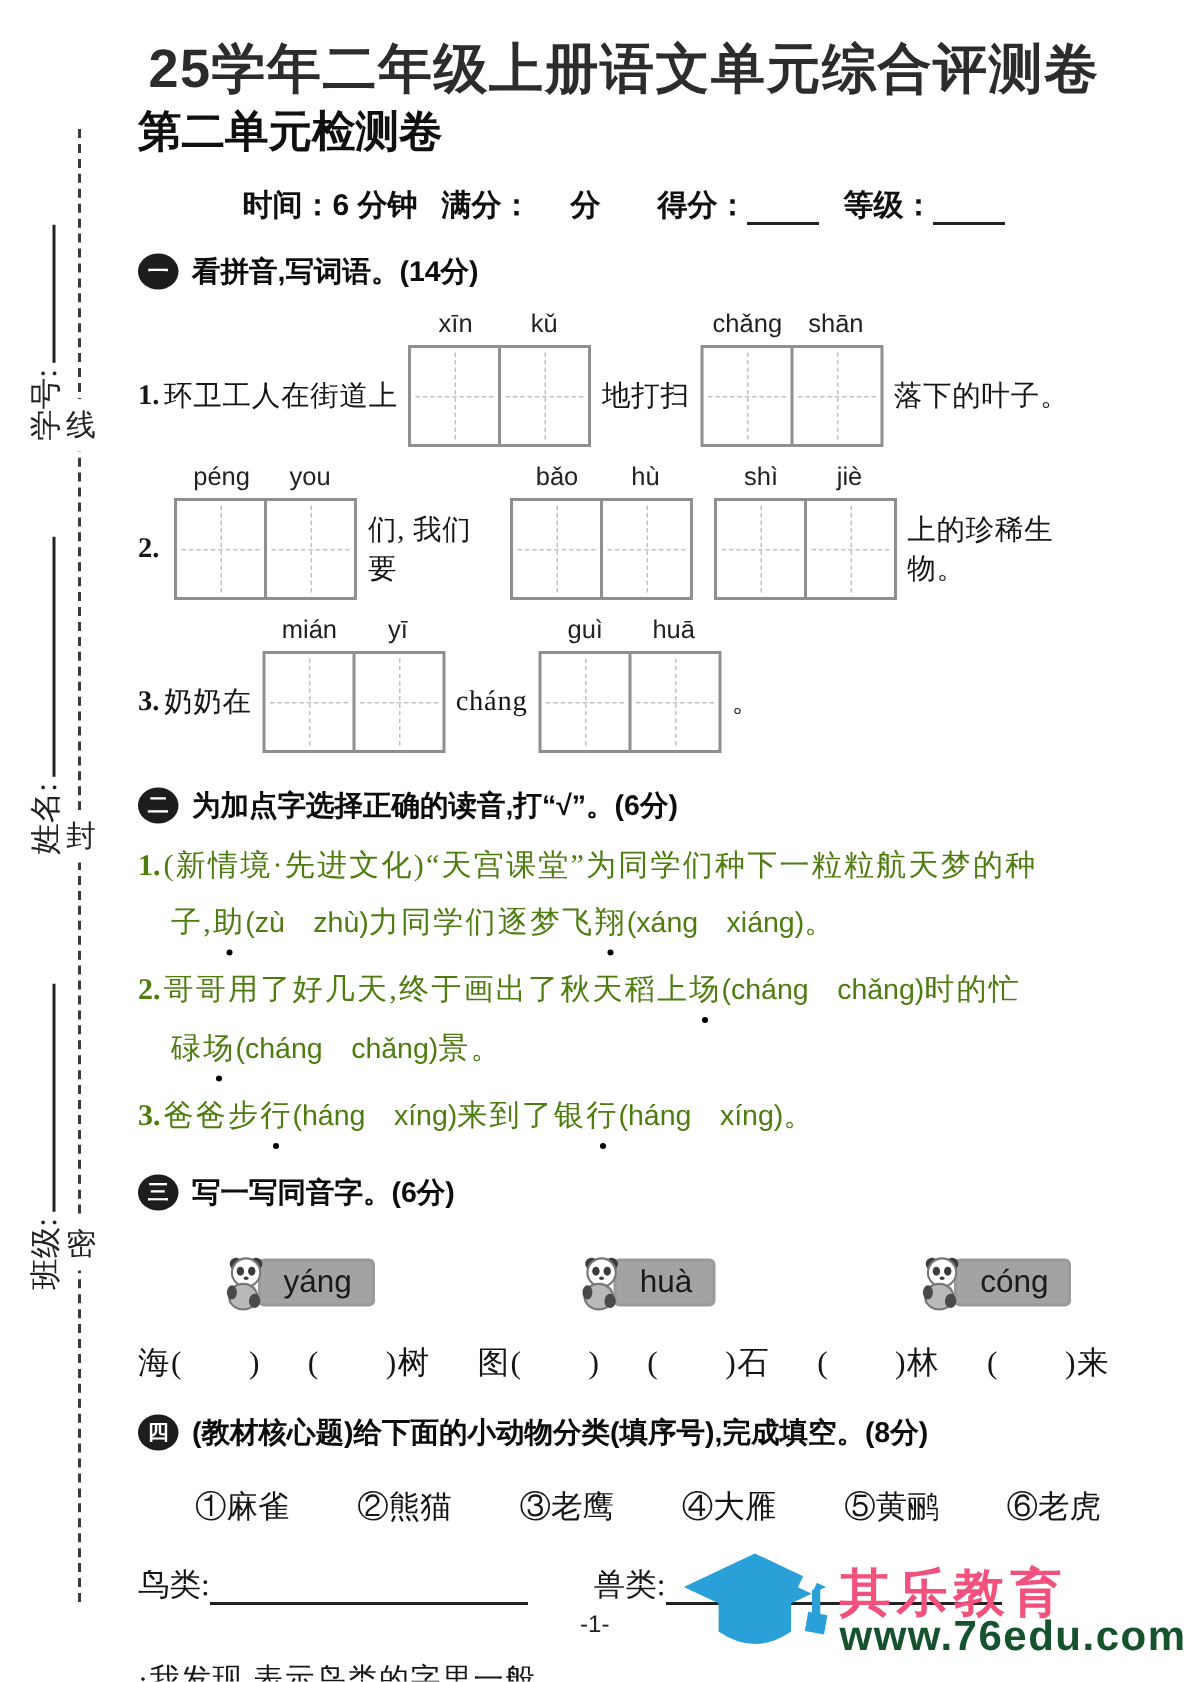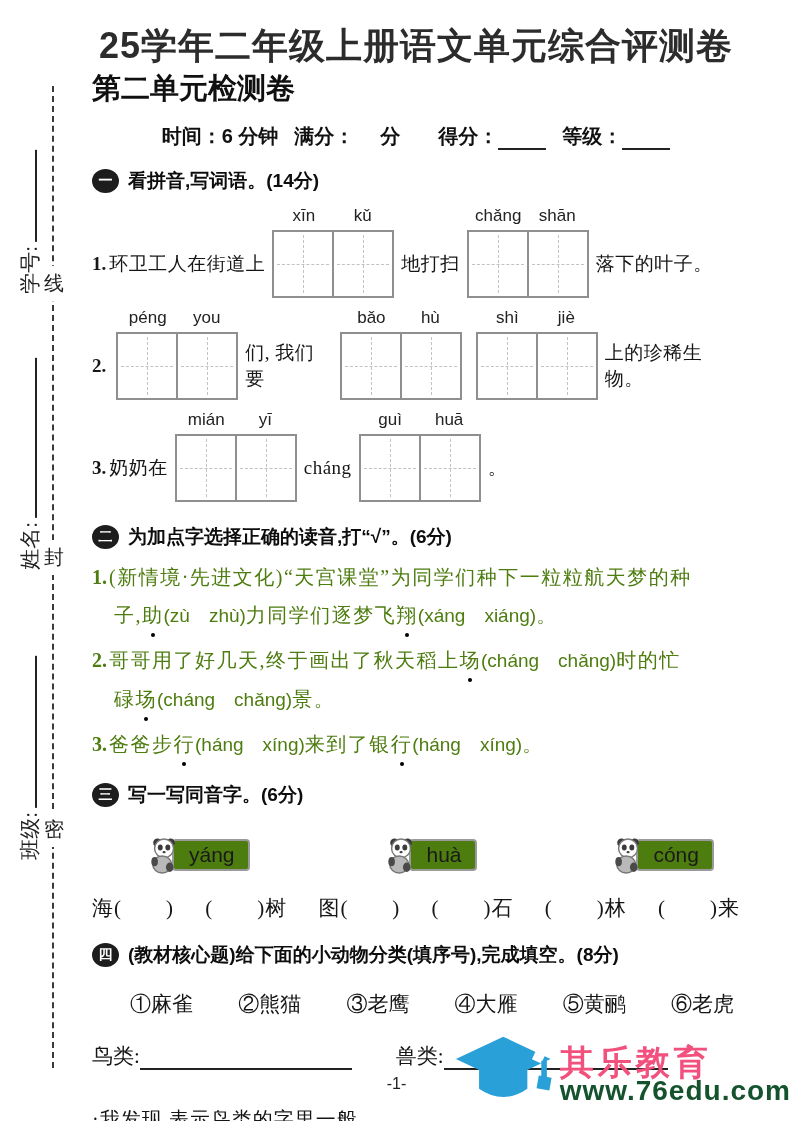--- a/index.html
+++ b/index.html
@@ -53,21 +53,21 @@
   .seg.b{font-weight:700;letter-spacing:0;margin-right:2px;}
   .seg.pin{font-family:"Liberation Sans",sans-serif;font-size:19px;letter-spacing:0;}
   .seg.dot{position:relative;display:inline-block;}
   .seg.dot::after{content:"";position:absolute;left:50%;transform:translateX(-50%);bottom:-3px;
                   width:4px;height:4px;border-radius:50%;background:#000;}
   .s2-list{margin-top:8px;}
   
   .cards{display:flex;justify-content:space-between;align-items:center;width:566px;margin:28px 0 0 56px;}
   .card{display:flex;align-items:center;}
   .panda{position:relative;z-index:2;margin-right:-10px;display:inline-flex;}
-  .pbox{border:2px solid #9a9a9a;border-radius:4px;padding:2px 13px 2px 15px;background:#4d7c0f;
+  .pbox{border:2px solid #9a9a9a;border-radius:4px;padding:2px 13px 2px 15px;background:#a3a3a3;
         font-family:"Liberation Sans",sans-serif;font-size:21px;color:#1a1a1a;}
   .s3-answers{display:flex;justify-content:space-between;margin-top:20px;font-size:21px;
               letter-spacing:1px;color:#161616;}
   
   .s4-options{display:flex;justify-content:space-between;margin:22px 6px 0 38px;font-size:21px;color:#151515;}
   .s4-fill{display:flex;align-items:flex-end;margin-top:24px;font-size:21px;color:#151515;}
   .fill-blank{display:inline-block;border-bottom:2px solid #222;height:22px;}
   .fill-blank.b1{width:212px;} .fill-blank.b2{width:224px;}
   .s4-fill .lbl2{margin-left:44px;}
   .s4-discovery{display:flex;align-items:flex-end;margin-top:36px;font-size:20px;letter-spacing:1px;color:#151515;gap:46px;}

